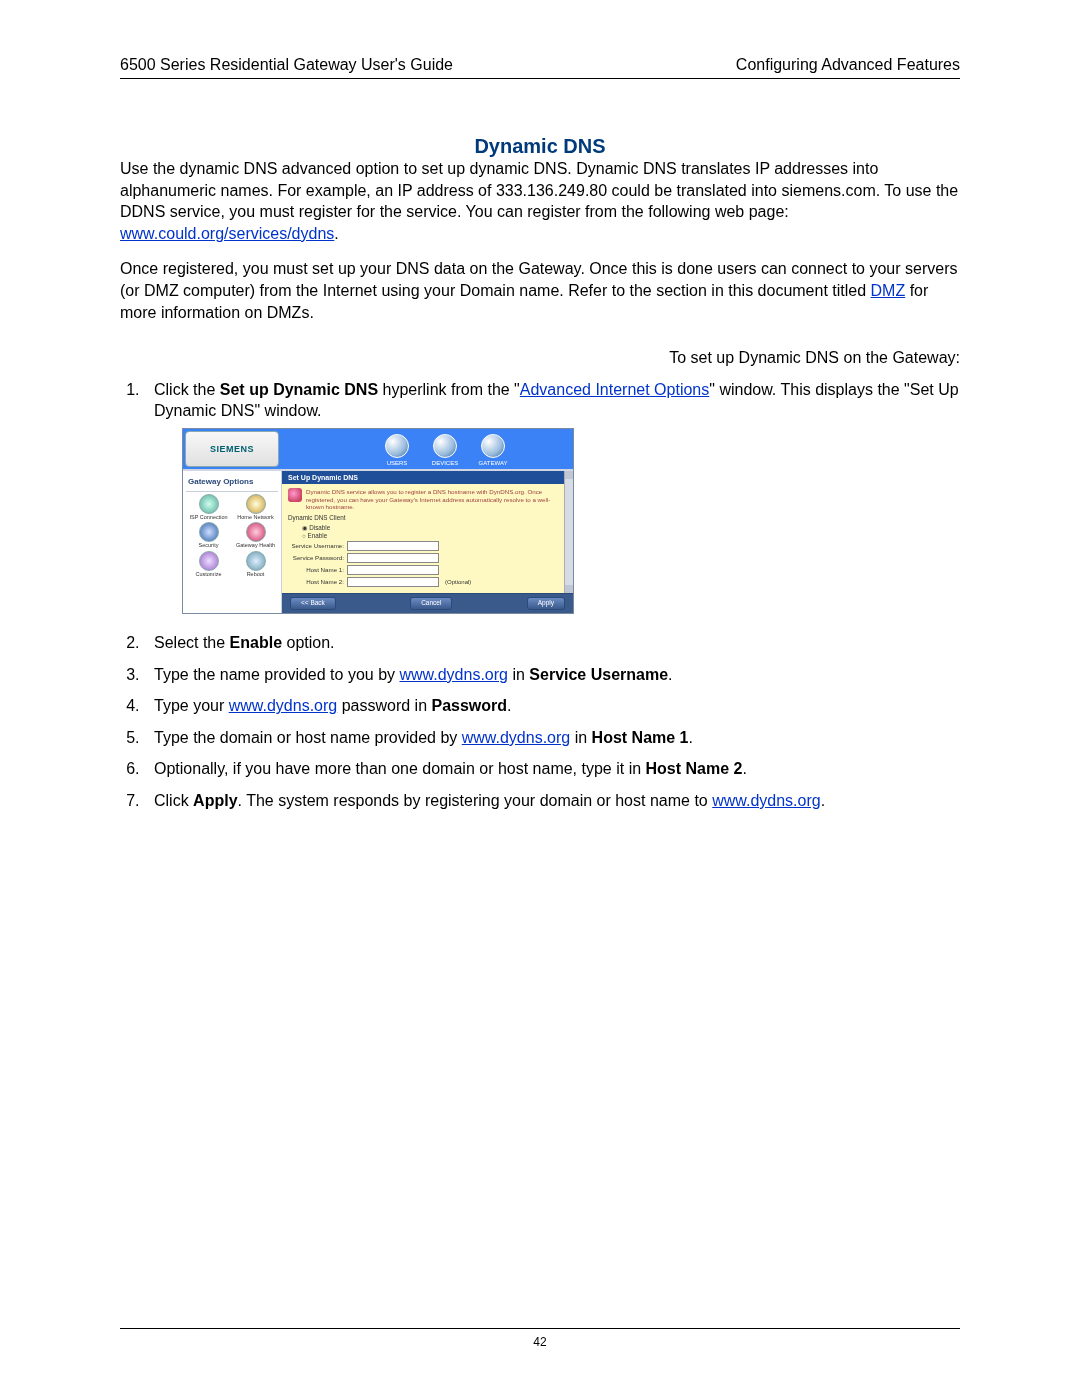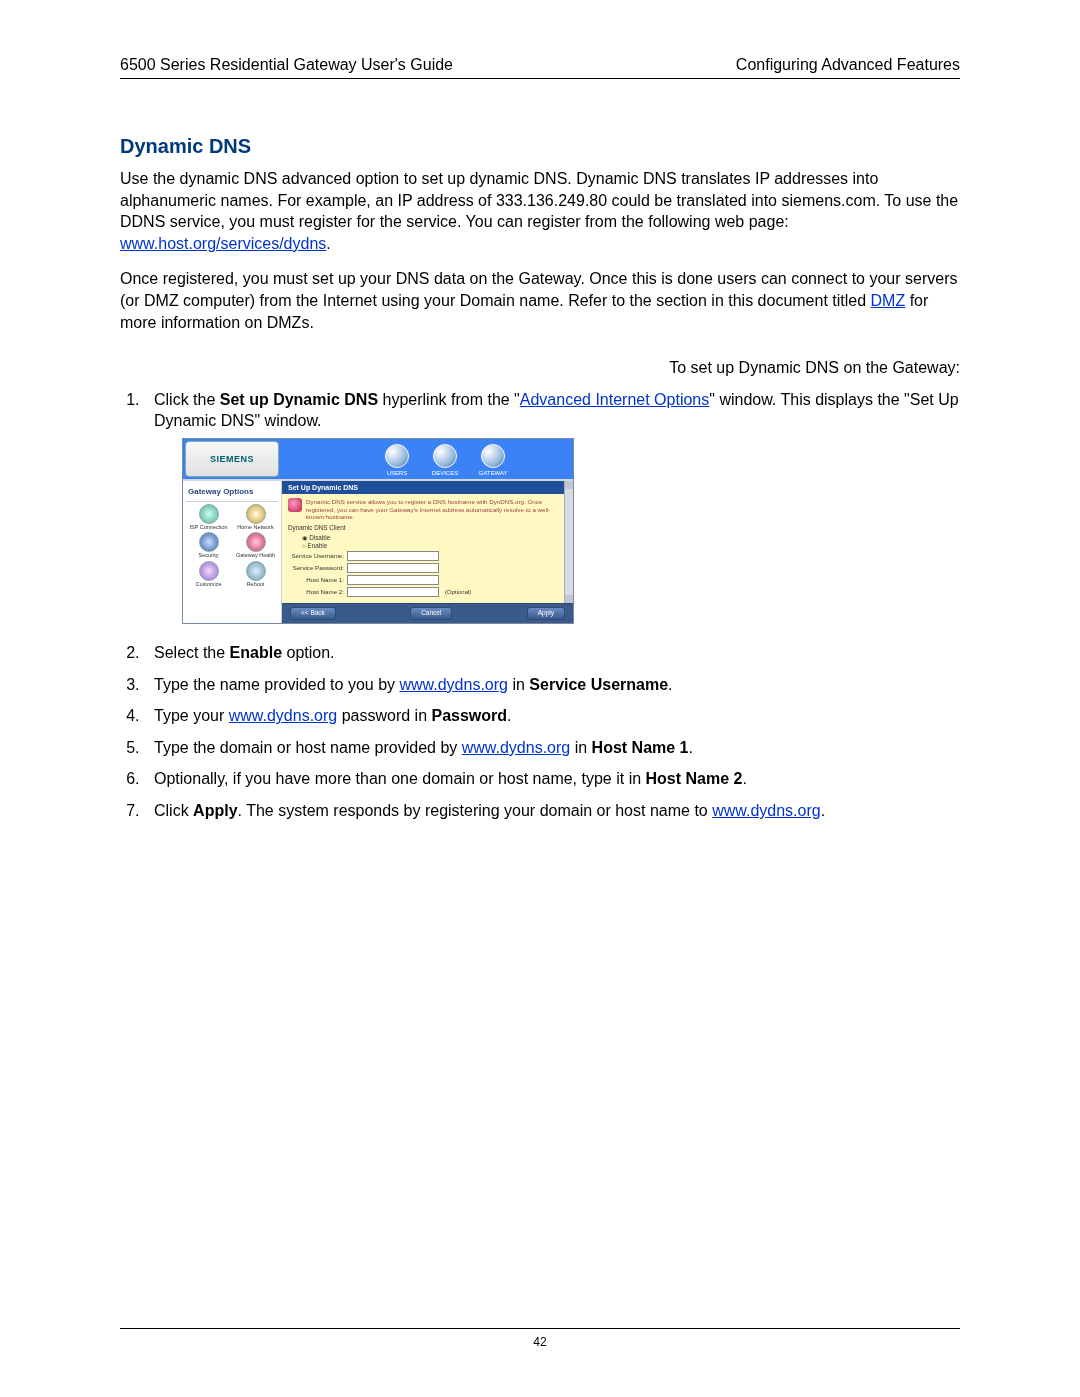--- a/index.html
+++ b/index.html
@@ -22,21 +22,21 @@
     justify-content: space-between;
     font-size: 16px;
     padding-bottom: 4px;
     border-bottom: 1px solid #000;
   }
   .section-title {
     color: #003a7a;
     font-weight: bold;
     font-size: 20px;
     margin-top: 56px;
-    margin-bottom: 10px;
+    text-align: center;
   }
   p { margin: 0 0 14px 0; line-height: 1.35; }
   a.link { color: #0033cc; text-decoration: underline; }
   .steps-intro { margin-top: 24px; margin-bottom: 10px; text-align: right; }
   ol.steps { margin: 0 0 12px 24px; padding: 0; }
   ol.steps li { margin-bottom: 10px; padding-left: 10px; line-height: 1.35; }
   .bold { font-weight: bold; }
   .footer {
     position: absolute;
     left: 120px; right: 120px; bottom: 48px;
@@ -188,21 +188,21 @@
 <div class="page">
 
   <div class="header-row">
     <span>6500 Series Residential Gateway User's Guide</span>
     <span>Configuring Advanced Features</span>
   </div>
 
   <div class="section-title">Dynamic DNS</div>
 
   <p>
-    <span>Use the dynamic DNS advanced option to set up dynamic DNS. Dynamic DNS translates IP addresses into alphanumeric names. For example, an IP address of 333.136.249.80 could be translated into siemens.com. To use the DDNS service, you must register for the service. You can register from the following web page: </span><a class="link">www.host.org/services/dydns</a><span>.</span>
+    <span>Use the dynamic DNS advanced option to set up dynamic DNS. Dynamic DNS translates IP addresses into alphanumeric names. For example, an IP address of 333.136.249.80 could be translated into siemens.com. To use the DDNS service, you must register for the service. You can register from the following web page: </span><a class="link">www.could.org/services/dydns</a><span>.</span>
   </p>
 
   <p>
     <span>Once registered, you must set up your DNS data on the Gateway. Once this is done users can connect to your servers (or DMZ computer) from the Internet using your Domain name. Refer to the section in this document titled </span><a class="link">DMZ</a><span> for more information on DMZs.</span>
   </p>
 
   <p class="steps-intro">To set up Dynamic DNS on the Gateway:</p>
 
   <ol class="steps">
     <li>

